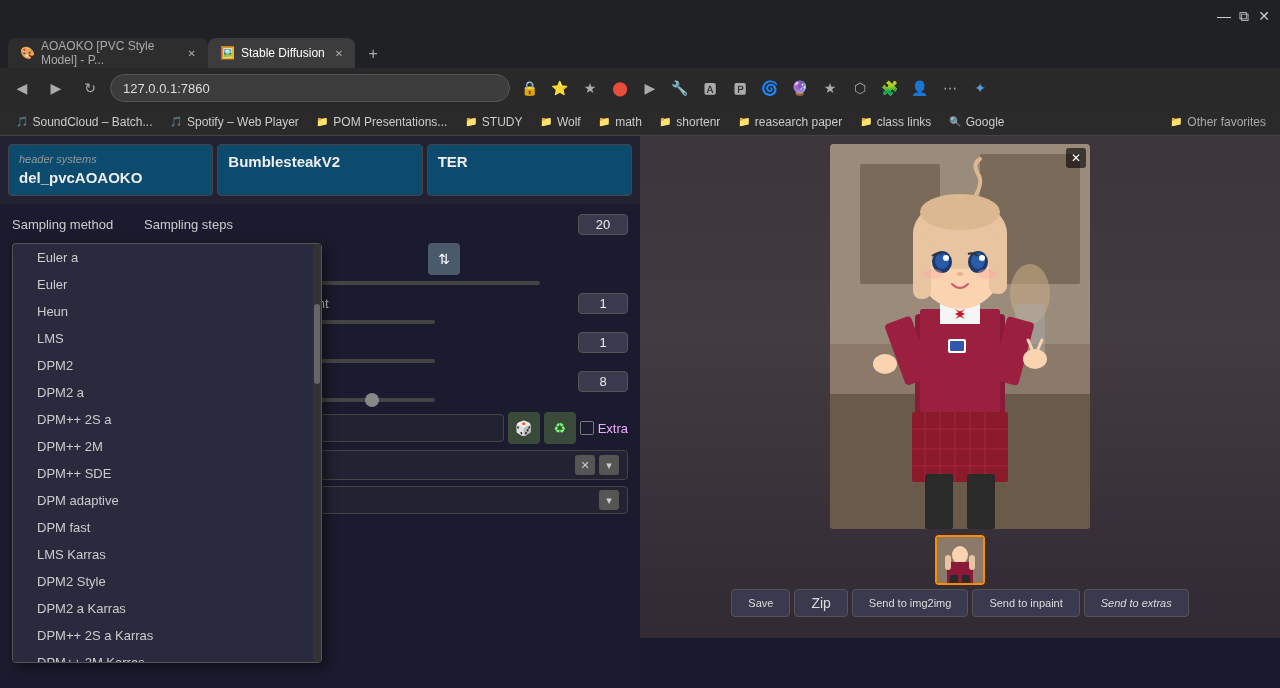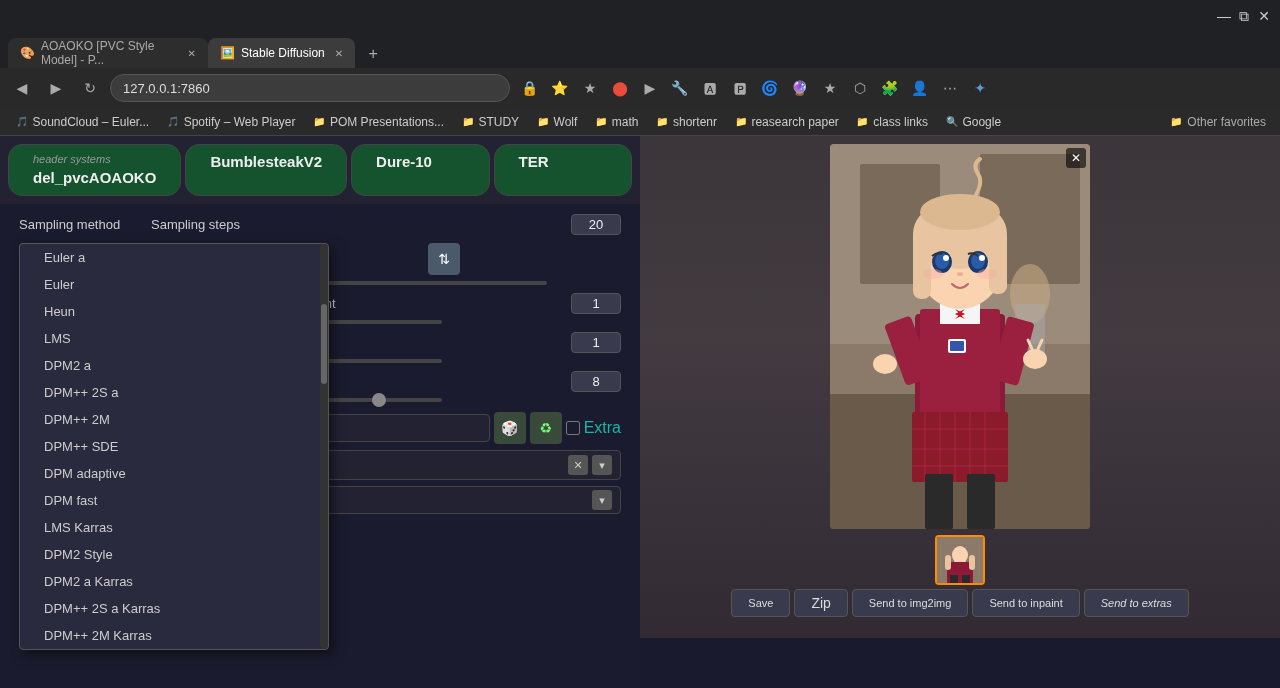--- a/index.html
+++ b/index.html
@@ -149,42 +149,42 @@
     
     .model-cards-row {
       display: flex;
       padding: 8px;
       gap: 4px;
       background: #222233;
       overflow: hidden;
     }
     .model-card {
       flex: 1;
-      background: #14532d;
+      background: #0c4a6e;
       border: 1px solid #444;
-      border-radius: 14px;
-      padding: 8px 24px;
+      border-radius: 4px;
+      padding: 8px 10px;
       cursor: pointer;
     }
     .model-card-title {
       font-size: 13px;
       color: #aaa;
       font-style: italic;
       display: block;
       margin-bottom: 4px;
     }
     .model-card-name {
       font-size: 15px;
       font-weight: bold;
       color: #eee;
     }
 
     
     .sampling-section {
-      padding: 10px 19px;
+      padding: 10px 12px;
     }
     .sampling-row {
       display: flex;
       align-items: center;
       gap: 12px;
       margin-bottom: 8px;
     }
     .sampling-label {
       font-size: 13px;
       color: #ccc;
@@ -380,22 +380,22 @@
     .checkbox-row {
       display: flex; align-items: center; gap: 4px;
     }
     .checkbox-box {
       width: 14px; height: 14px;
       border: 1px solid #777;
       border-radius: 2px;
       background: transparent;
     }
     .checkbox-label {
-      font-size: 16px;
-      color: #14b8a6;
+      font-size: 13px;
+      color: #f0abfc;
     }
     .row-flex {
       display: flex;
       align-items: center;
       gap: 8px;
       margin-bottom: 6px;
     }
     .full-slider {
       flex: 1;
       height: 4px;
@@ -495,21 +495,21 @@
       <div class="toolbar-icon">🧩</div>
       <div class="toolbar-icon">👤</div>
       <div class="toolbar-icon">⋯</div>
       <div class="toolbar-icon" style="color:#5b9bd5;">✦</div>
     </div>
   </div>
 
   <div class="bookmarks-bar">
     <div class="bookmark-item">
       <span class="bookmark-icon">🎵</span>
-      <span>SoundCloud – Euler...</span>
+      <span>SoundCloud – Batch...</span>
     </div>
     <div class="bookmark-item">
       <span class="bookmark-icon">🎵</span>
       <span>Spotify – Web Player</span>
     </div>
     <div class="bookmark-item">
       <span class="bookmark-icon">📁</span>
       <span>POM Presentations...</span>
     </div>
     <div class="bookmark-item">
@@ -553,23 +553,20 @@
 
     <div class="model-cards-row">
       <div class="model-card">
         <span class="model-card-title" style="font-size:11px; color:#999; font-style:italic;">header systems</span>
         <span class="model-card-name">del_pvcAOAOKO</span>
       </div>
       <div class="model-card">
         <span class="model-card-name">BumblesteakV2</span>
       </div>
       <div class="model-card">
-        <span class="model-card-name">Dure-10</span>
-      </div>
-      <div class="model-card">
         <span class="model-card-name">TER</span>
       </div>
     </div>
 
     <div class="sampling-section">
 
       <div class="sampling-row">
         <span class="sampling-label">Sampling method</span>
         <span class="sampling-steps-label">Sampling steps</span>
         <div class="value-box">20</div>
@@ -581,20 +578,21 @@
           <div class="dropdown-btn">
             <span>DPM++ SDE Karras</span>
           </div>
           <span class="dropdown-arrow">▾</span>
 
           <div class="dropdown-list-overlay">
             <div class="dropdown-list-item">Euler a</div>
             <div class="dropdown-list-item">Euler</div>
             <div class="dropdown-list-item">Heun</div>
             <div class="dropdown-list-item">LMS</div>
+            <div class="dropdown-list-item">DPM2</div>
             <div class="dropdown-list-item">DPM2 a</div>
             <div class="dropdown-list-item">DPM++ 2S a</div>
             <div class="dropdown-list-item">DPM++ 2M</div>
             <div class="dropdown-list-item">DPM++ SDE</div>
             <div class="dropdown-list-item">DPM adaptive</div>
             <div class="dropdown-list-item">DPM fast</div>
             <div class="dropdown-list-item">LMS Karras</div>
             <div class="dropdown-list-item">DPM2 Style</div>
             <div class="dropdown-list-item">DPM2 a Karras</div>
             <div class="dropdown-list-item">DPM++ 2S a Karras</div>

